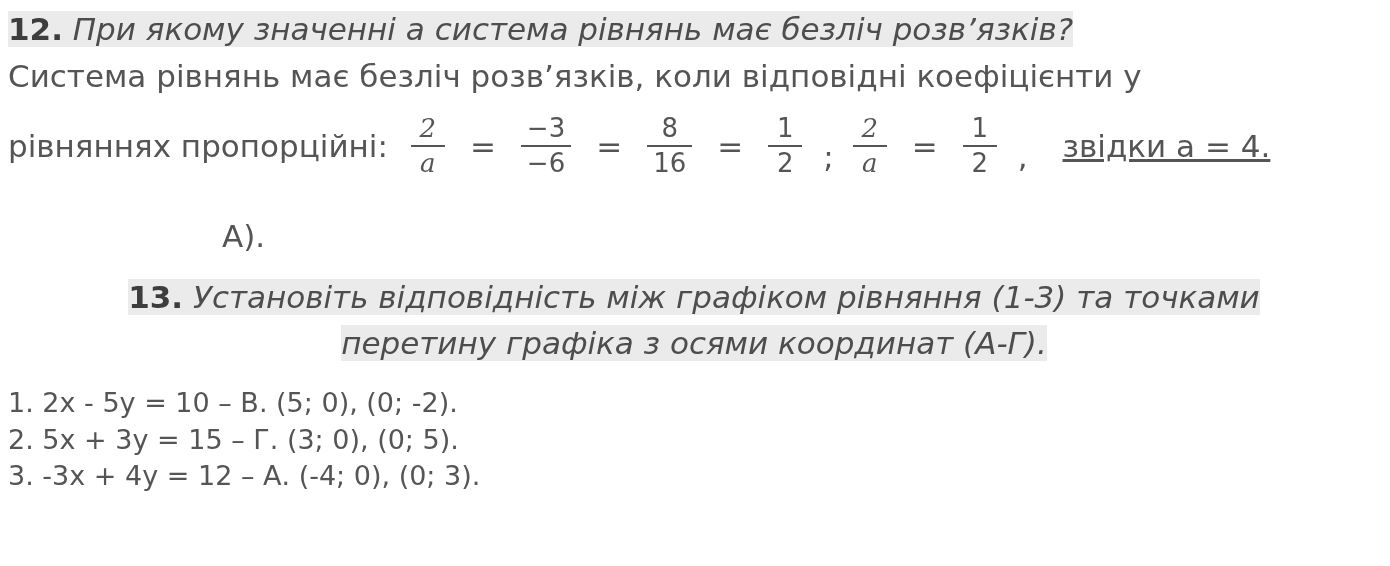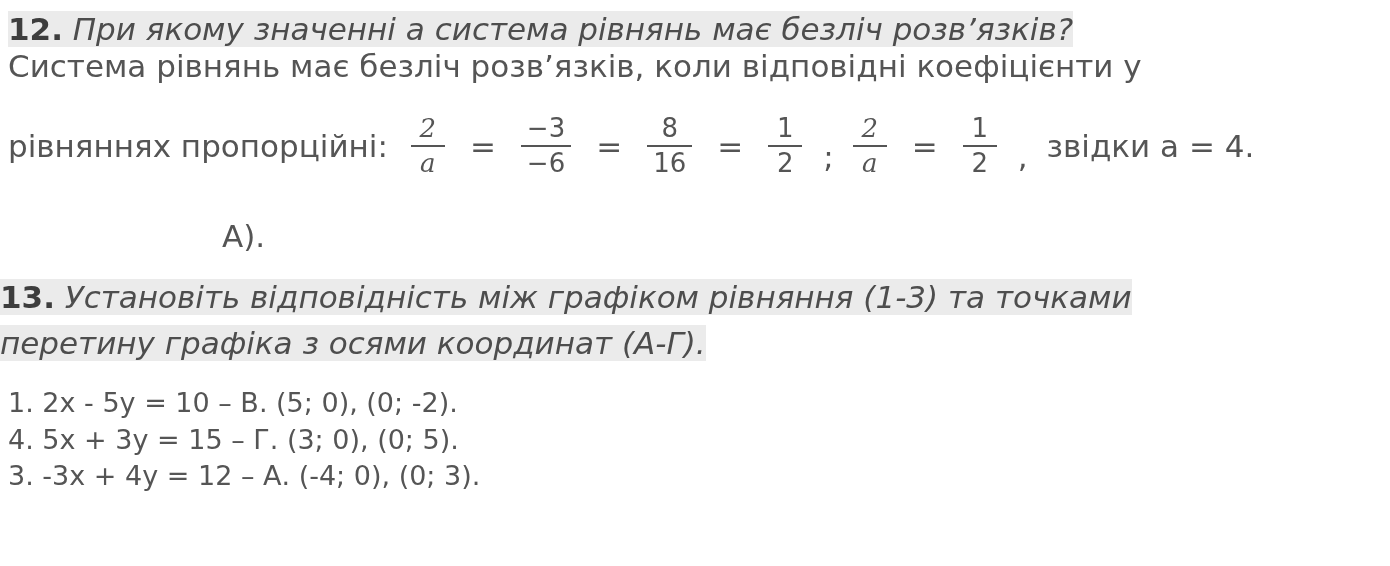--- a/index.html
+++ b/index.html
@@ -39,21 +39,21 @@
   .block-12 {
     position: absolute;
     left: 8px;
     top: 10px;
     width: 1374px;
   }
 
   .sol-line {
     position: absolute;
     left: 8px;
-    top: 48px;
+    top: 58px;
     font-size: 31px;
     color: #555555;
     white-space: nowrap;
   }
 
   .frac-row {
     position: absolute;
     left: 8px;
     top: 115px;
     display: flex;
@@ -90,23 +90,24 @@
   .ans-A {
     position: absolute;
     left: 222px;
     top: 218px;
     font-size: 31px;
     color: #555555;
   }
 
   .block-13 {
     position: absolute;
-    left: 0;
+    left: 7px;
     top: 278px;
     width: 1374px;
+    text-align: center;
   }
   .block-13 .l2 { margin-top: 6px; display: block; }
 
   .items {
     position: absolute;
     left: 8px;
     top: 385px;
     font-size: 27px;
     line-height: 1.36;
     color: #555555;
@@ -168,29 +169,29 @@
     <span class="op">=</span>
 
     <span class="frac">
       <span class="num">1</span>
       <span class="bar"></span>
       <span class="den">2</span>
     </span>
 
     <span class="punct-sub">,</span>
 
-    <span class="txt" style="margin-left:8px;">звідки а = 4.</span>
+    <span class="txt" style="margin-left:24px;text-decoration:underline;">звідки а = 4.</span>
   </div>
 
   <div class="ans-A">А).</div>
 
   <div class="block-13">
     <span class="q-prompt"><span class="q-num">13.</span> <span>Установіть відповідність між графіком рівняння (1-3) та точками</span></span>
     <span class="l2"><span class="q-prompt">перетину графіка з осями координат (А-Г).</span></span>
   </div>
 
   <div class="items">
     <div>1. 2х - 5у = 10 – В. (5; 0), (0; -2).</div>
-    <div>4. 5х + 3у = 15 – Г. (3; 0), (0; 5).</div>
+    <div>2. 5х + 3у = 15 – Г. (3; 0), (0; 5).</div>
     <div>3. -3х + 4у = 12 – А. (-4; 0), (0; 3).</div>
   </div>
 
 </div>
 
 </body></html>

